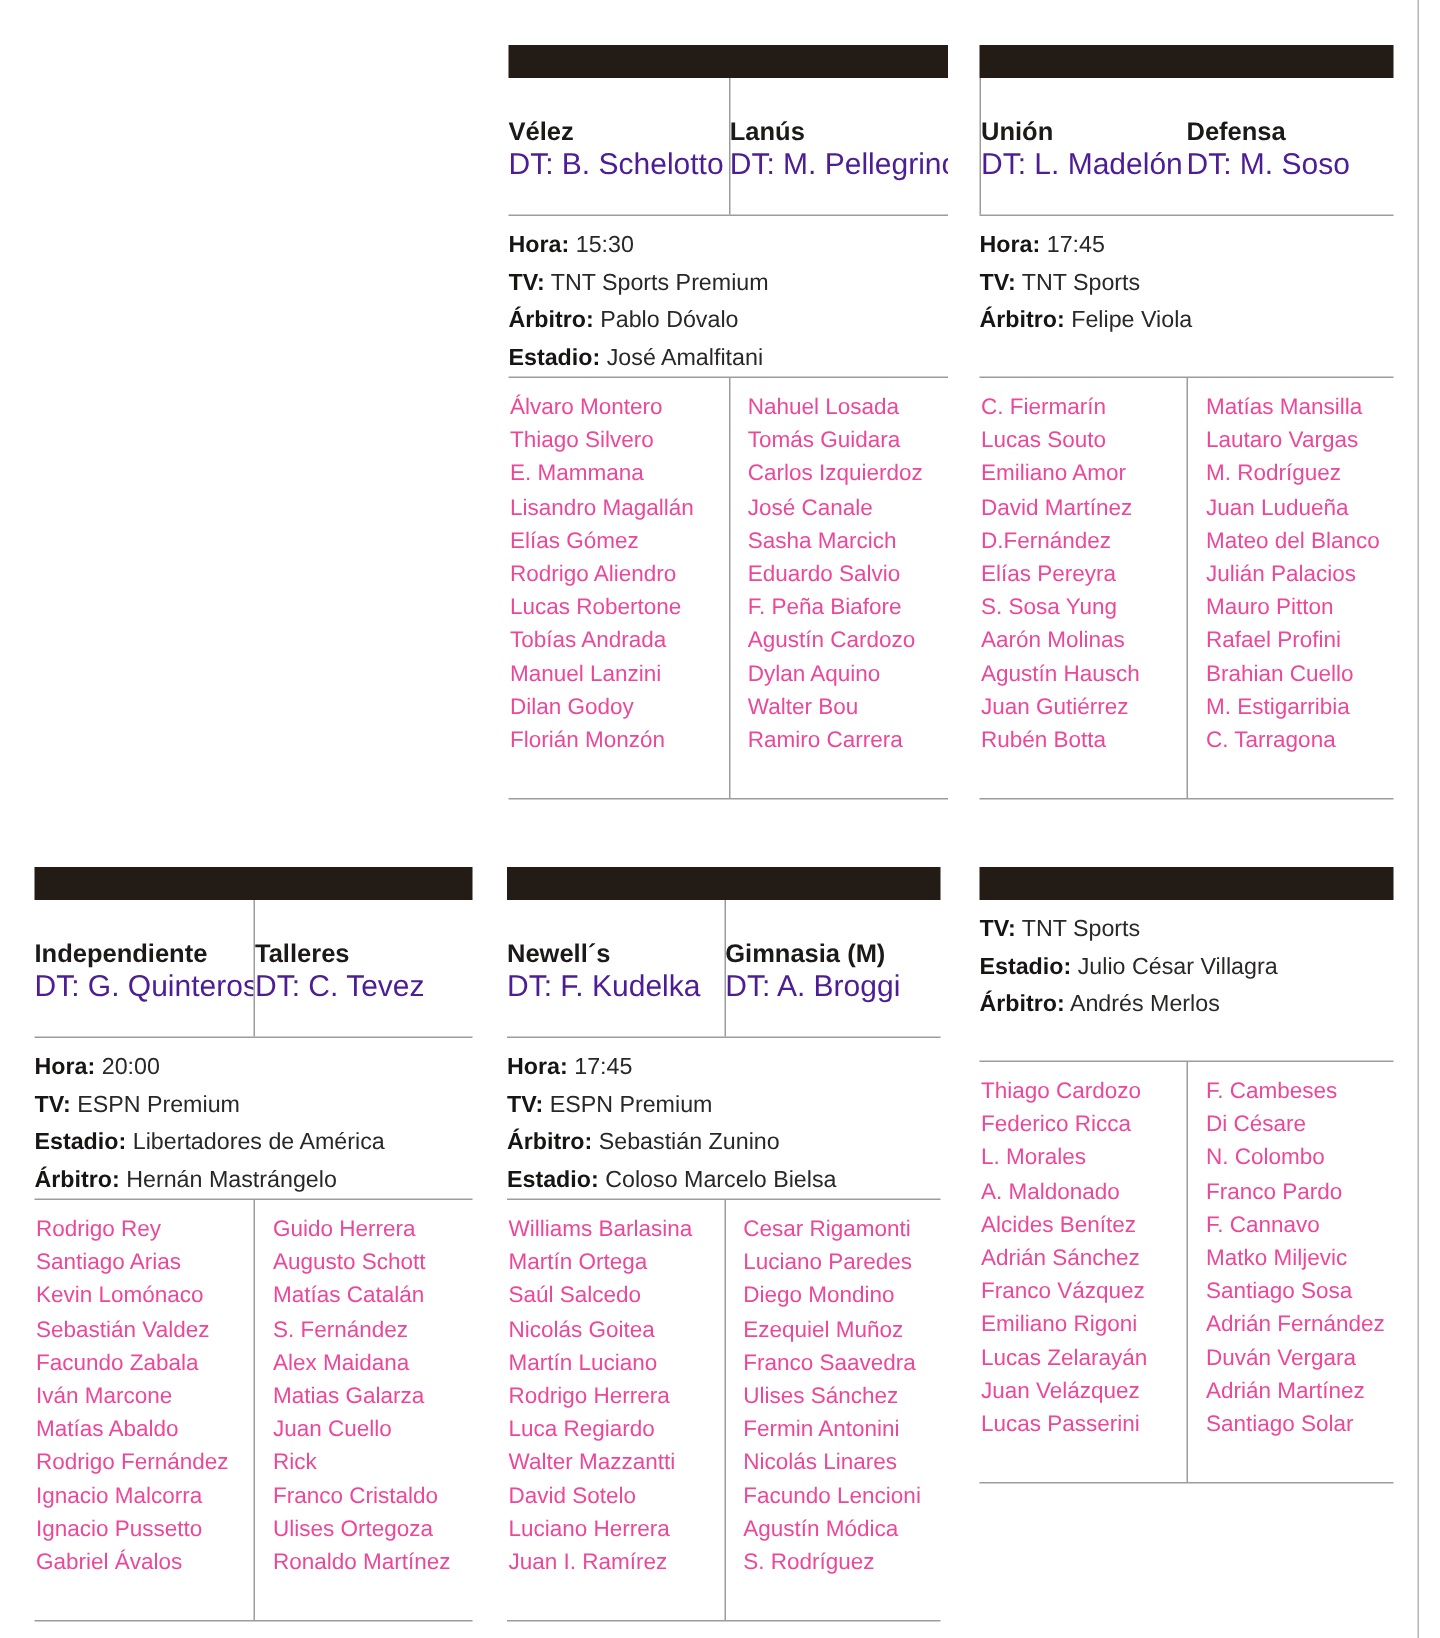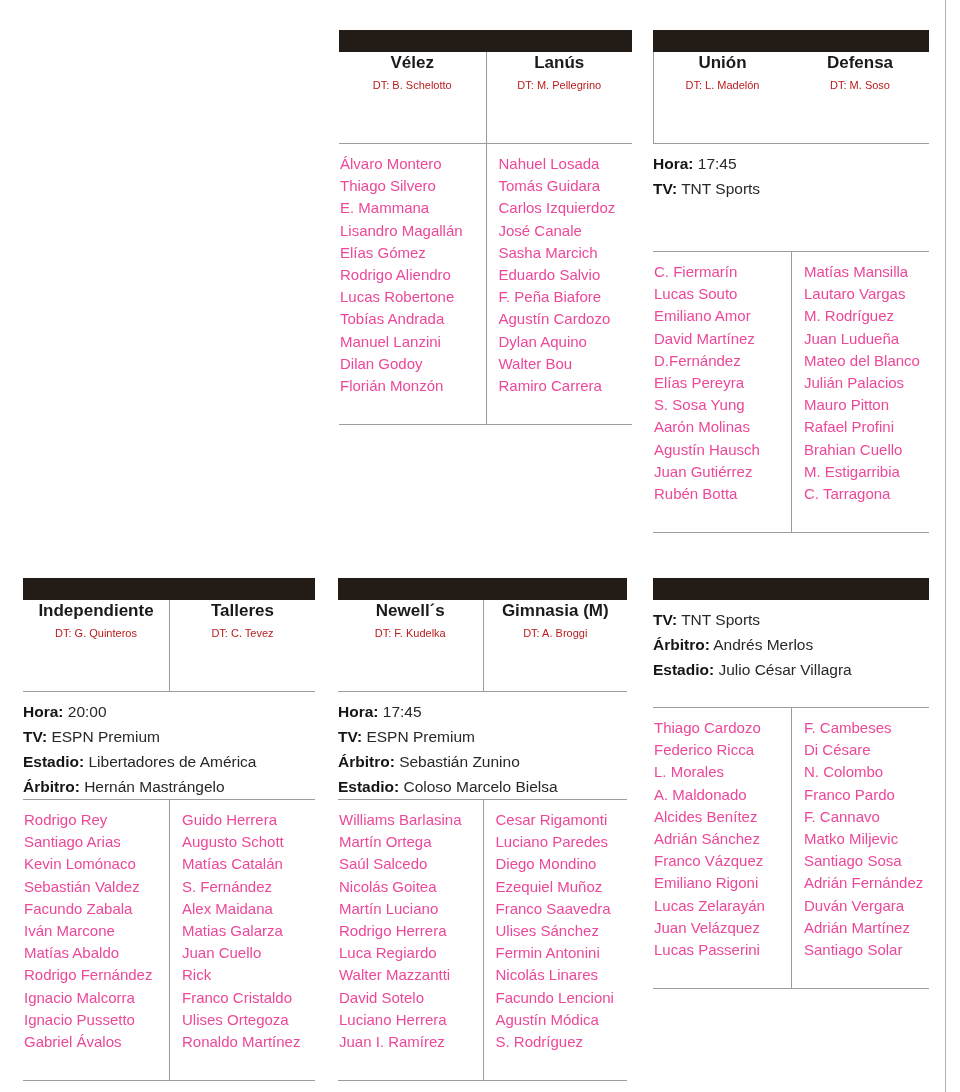--- a/index.html
+++ b/index.html
@@ -25,33 +25,33 @@
   .bar {
     height: 22px;
     background: #231b15;
   }
   .teams {
     height: 91px;
     border-bottom: 1px solid #9c9c9c;
     display: grid;
     grid-template-columns: 1fr 1fr;
   }
-  .team { text-align: center; overflow: hidden; }
+  .team { text-align: left; padding-top: 25px; overflow: hidden; }
   .team.away { border-left: 1px solid #9c9c9c; }
   .team-name {
     font-weight: bold;
     font-size: 17px;
     line-height: 22px;
     color: #1c1a19;
     white-space: nowrap;
   }
   .team-dt {
-    font-size: 11px;
+    font-size: 20px;
     line-height: 23px;
-    color: #b91c1c;
+    color: #4c1d95;
     white-space: nowrap;
   }
 
   .info {
     height: 100px;
     padding-top: 7px;
     border-bottom: 1px solid #9c9c9c;
     font-size: 15.5px;
     line-height: 25px;
     color: #2a2827;
@@ -90,20 +90,26 @@
     <div class="bar"></div>
     <div class="teams">
       <div class="team home">
         <div class="team-name">Vélez</div>
         <div class="team-dt">DT: B. Schelotto</div>
       </div>
       <div class="team away">
         <div class="team-name">Lanús</div>
         <div class="team-dt">DT: M. Pellegrino</div>
       </div>
+    </div>
+    <div class="info">
+      <div class="info-row"><b>Hora:</b> <span>15:30</span></div>
+      <div class="info-row"><b>TV:</b> <span>TNT Sports Premium</span></div>
+      <div class="info-row"><b>Árbitro:</b> <span>Pablo Dóvalo</span></div>
+      <div class="info-row"><b>Estadio:</b> <span>José Amalfitani</span></div>
     </div>
     <div class="players">
       <ul class="home">
         <li>Álvaro Montero</li>
         <li>Thiago Silvero</li>
         <li>E. Mammana</li>
         <li>Lisandro Magallán</li>
         <li>Elías Gómez</li>
         <li>Rodrigo Aliendro</li>
         <li>Lucas Robertone</li>
@@ -136,20 +142,21 @@
         <div class="team-dt">DT: L. Madelón</div>
       </div>
       <div class="team home">
         <div class="team-name">Defensa</div>
         <div class="team-dt">DT: M. Soso</div>
       </div>
     </div>
     <div class="info">
       <div class="info-row"><b>Hora:</b> <span>17:45</span></div>
       <div class="info-row"><b>TV:</b> <span>TNT Sports</span></div>
+      <div class="info-row"><b>Árbitro:</b> <span>Felipe Viola</span></div>
     </div>
     <div class="players">
       <ul class="home">
         <li>C. Fiermarín</li>
         <li>Lucas Souto</li>
         <li>Emiliano Amor</li>
         <li>David Martínez</li>
         <li>D.Fernández</li>
         <li>Elías Pereyra</li>
         <li>S. Sosa Yung</li>
@@ -267,22 +274,22 @@
         <li>Agustín Módica</li>
         <li>S. Rodríguez</li>
       </ul>
     </div>
   </article>
 
   <article class="card pos-4">
     <div class="bar"></div>
     <div class="info">
       <div class="info-row"><b>TV:</b> <span>TNT Sports</span></div>
+      <div class="info-row"><b>Estadio:</b> <span>Julio César Villagra</span></div>
       <div class="info-row"><b>Árbitro:</b> <span>Andrés Merlos</span></div>
-      <div class="info-row"><b>Estadio:</b> <span>Julio César Villagra</span></div>
     </div>
     <div class="players">
       <ul class="home">
         <li>Thiago Cardozo</li>
         <li>Federico Ricca</li>
         <li>L. Morales</li>
         <li>A. Maldonado</li>
         <li>Alcides Benítez</li>
         <li>Adrián Sánchez</li>
         <li>Franco Vázquez</li>

